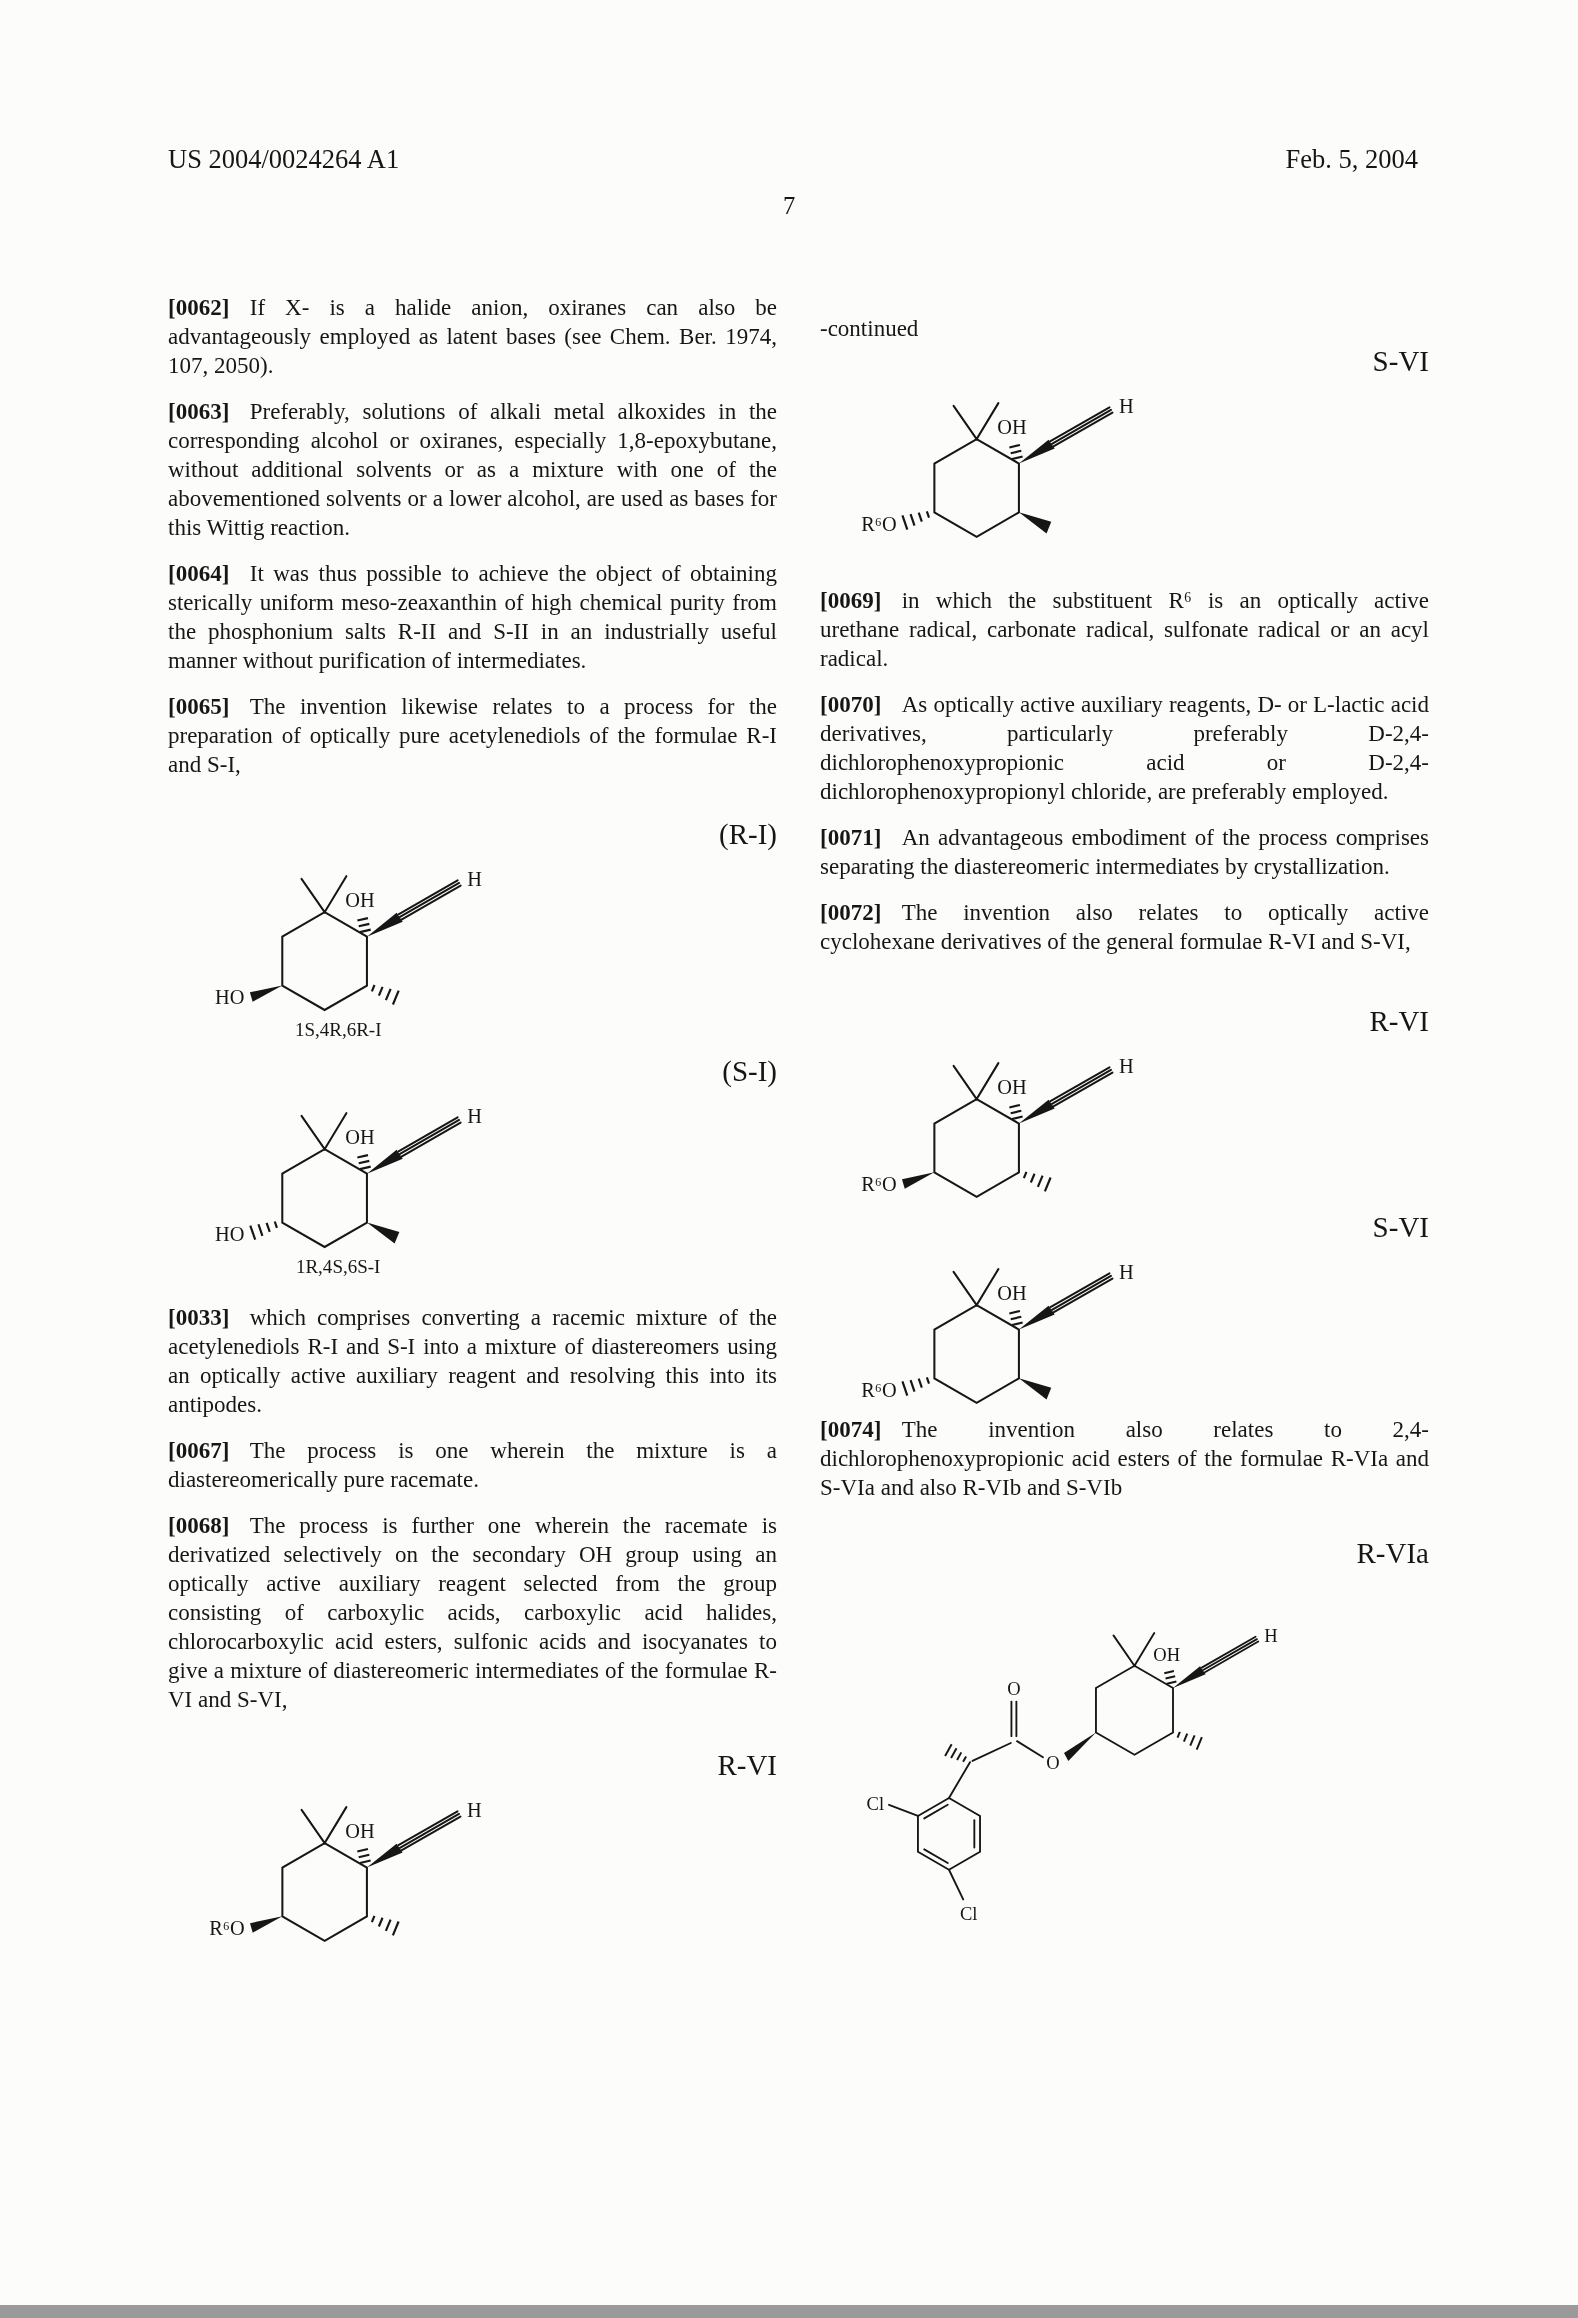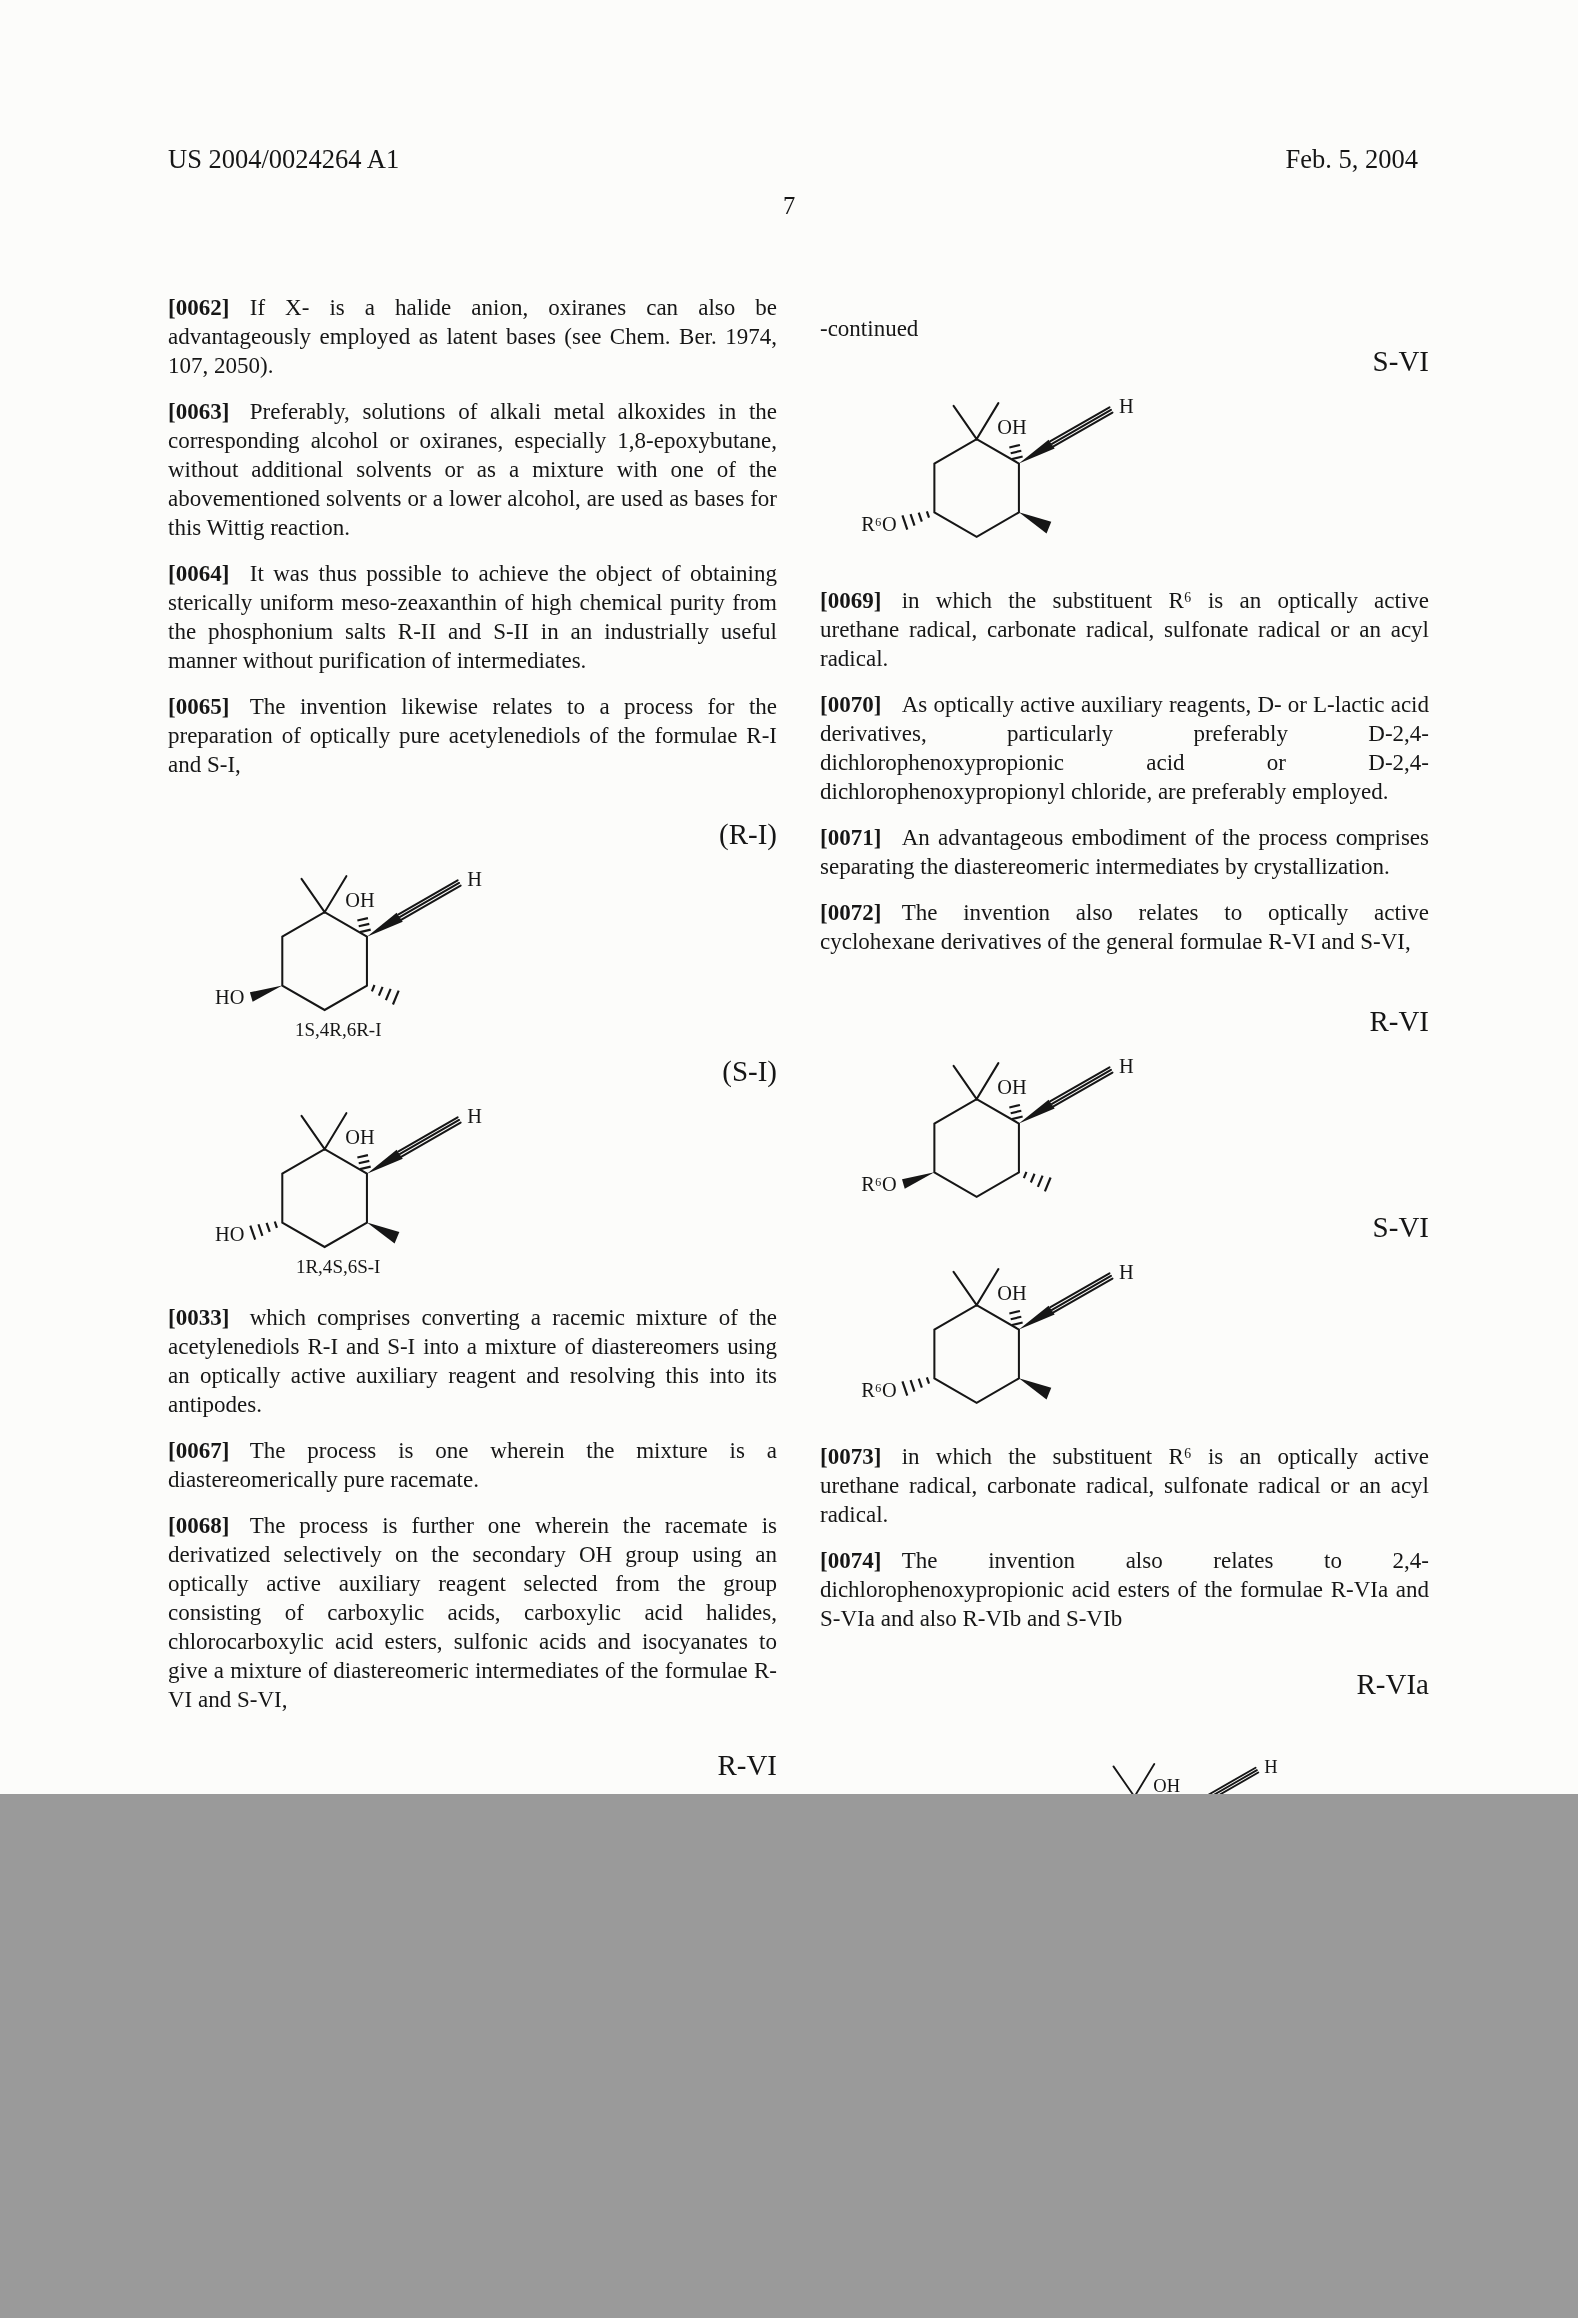--- a/index.html
+++ b/index.html
@@ -1,19 +1,19 @@
 <!DOCTYPE html>
 <html style="font-size:11px"><head>
 <meta charset="utf-8">
 <title>US 2004/0024264 A1 — page 7</title>
 <style>
   * { margin:0; padding:0; box-sizing:border-box; }
   html,body { background:#9a9a9a; }
   .page {
-    position:relative; width:1578px; height:1794px; margin:0 auto;
+    position:relative; width:1578px; height:2305px; margin:0 auto;
     background:#fcfcfa; color:#161616;
     font-family:"Liberation Serif","DejaVu Serif",serif;
     overflow:hidden;
   }
   .header {
     position:absolute; top:144px; left:168px; right:160px;
     display:flex; justify-content:space-between; align-items:baseline;
     font-size:26.5px;
   }
   .pageno {
@@ -246,21 +246,20 @@
       <polygon class="wedge" points="292.3,201 340,215 333,232"></polygon>
       <g>
         <line class="hash" x1="156.6" y1="199.5" x2="159.8" y2="208.9"></line>
         <line class="hash" x1="144.6" y1="201.5" x2="149.2" y2="214.7"></line>
         <line class="hash" x1="132.6" y1="203.5" x2="138.4" y2="220.5"></line>
         <line class="hash" x1="120.6" y1="205.5" x2="127.8" y2="226.3"></line>
       </g>
       <text class="atom" x="112" y="228" text-anchor="end">R⁶O</text>
     </svg>
 
-    <p class="para mt40"><b>[0073]</b><span>in which the substituent R⁶ is an optically active urethane radical, carbonate radical, sulfonate radical or an acyl radical.</span></p>
 
     <p class="para"><b>[0074]</b><span>The invention also relates to 2,4-dichlorophenoxypropionic acid esters of the formulae R-VIa and S-VIa and also R-VIb and S-VIb</span></p>
 
     <div class="flabel mt55">R-VIa</div>
 
     <div class="rvia-wrap">
     <svg class="struct" width="558" height="371" viewBox="0 0 900 600">
 
       <path class="bond" d="M640,158 L702.3,194 L702.3,266 L640,302 L577.7,266 L577.7,194 Z"></path>
       <path class="bond" d="M606,109 L640,158 L672,105"></path>

